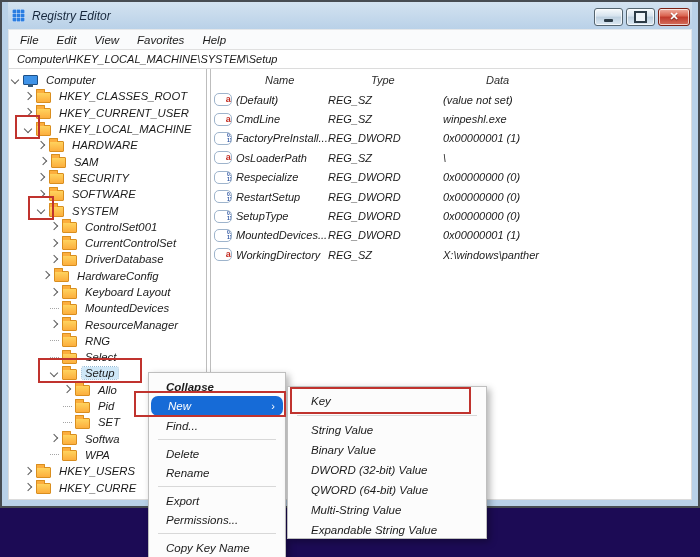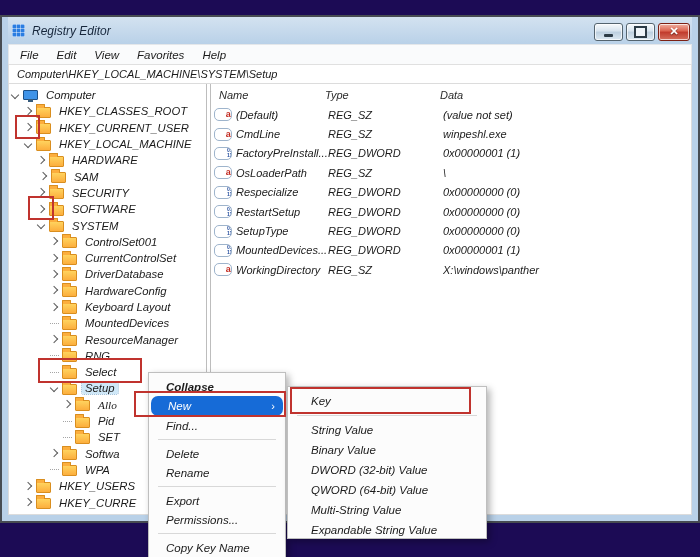--- a/index.html
+++ b/index.html
@@ -8,21 +8,21 @@
     position:relative;
     background:#1c0b55;
     font-family:"Liberation Sans", sans-serif;
     font-style:italic;
     color:#1b1b1b;
     -webkit-font-smoothing:antialiased;
   }
 
   
   .window {
-    position:absolute; left:0; top:15px; width:700px; height:508px;
+    position:absolute; left:0; top:0; width:700px; height:508px;
     background:#b9d1e8;
     border:2px solid #474c52;
     padding:0 6px 6px 6px;
     display:flex; flex-direction:column;
   }
   .titlebar { height:27px; display:flex; align-items:center; padding-left:4px;
     background:linear-gradient(#d3e2f0,#b9d1e8); }
   .app-icon { width:13px; height:13px; border-radius:2px; background:#2a7de1;
     background-image:linear-gradient(rgba(255,255,255,.45) 1px, transparent 1px),
                      linear-gradient(90deg, rgba(255,255,255,.45) 1px, transparent 1px);
@@ -69,21 +69,21 @@
   .tree-icon.computer { background:#3f93e8; border:1px solid #1c4f86; border-radius:1px; height:10px; }
   .tree-icon.computer::after { content:""; position:absolute; left:4px; bottom:-3px; width:5px; height:3px;
     background:#355a7c; }
   .tree-label { padding:0 3px; border-radius:2px; }
   .tree-label.selected { background:#cfe8f8; outline:1px dotted #8fb7d4; }
 
   
   .list-pane { flex:1; margin-left:3px; border-left:1px solid #bdbdbd; overflow:hidden;
     font-size:11px; }
   .list-header { display:flex; align-items:center; height:21px; padding-left:8px; color:#2b2b2b; }
-  .hcell-name { width:106px; } .hcell-type { width:115px; } .hcell-data { flex:1; }
+  .hcell-name { width:106px;margin-left:46px; } .hcell-type { width:115px; } .hcell-data { flex:1; }
   .list-row { display:flex; align-items:center; height:19.4px; padding-left:3px; white-space:nowrap; }
   .vicon { width:15px; height:13px; flex:0 0 auto; margin-right:4px; border:1px solid #9eb4cc;
     background:#fff; border-radius:5px; display:flex; align-items:center; justify-content:center;
     font-style:normal; overflow:hidden;padding-left:16px; }
   .vicon.ab { color:#c2281e; font-weight:bold; font-size:9px; line-height:1; }
   .vicon.dw { color:#274f9e; font-weight:bold; font-size:5px; line-height:1; text-align:center;
     letter-spacing:0; }
   .cell-name { width:92px; overflow:hidden; }
   .cell-type { width:115px;font-style:italic; }
   .cell-data { flex:1; overflow:hidden; }
@@ -189,21 +189,21 @@
         <div class="tree-row" style="padding-left: 40px;">
           <span class="chev collapsed"></span>
           <span class="tree-icon folder"></span>
           <span class="tree-label">CurrentControlSet</span>
         </div>
         <div class="tree-row" style="padding-left: 40px;">
           <span class="chev collapsed"></span>
           <span class="tree-icon folder"></span>
           <span class="tree-label">DriverDatabase</span>
         </div>
-        <div class="tree-row" style="padding-left: 40px;">
+        <div class="tree-row" style="padding-left: 32px;">
           <span class="chev collapsed"></span>
           <span class="tree-icon folder"></span>
           <span class="tree-label">HardwareConfig</span>
         </div>
         <div class="tree-row" style="padding-left: 40px;">
           <span class="chev collapsed"></span>
           <span class="tree-icon folder"></span>
           <span class="tree-label">Keyboard Layout</span>
         </div>
         <div class="tree-row" style="padding-left: 40px;">
@@ -224,21 +224,21 @@
         <div class="tree-row" style="padding-left: 40px;">
           <span class="connector"></span>
           <span class="tree-icon folder"></span>
           <span class="tree-label">Select</span>
         </div>
         <div class="tree-row" style="padding-left: 40px;">
           <span class="chev expanded"></span>
           <span class="tree-icon folder"></span>
           <span class="tree-label selected">Setup</span>
         </div>
-        <div class="tree-row" style="padding-left: 53px; font-family: Liberation Serif, serif;">
+        <div class="tree-row" style="padding-left: 53px;">
           <span class="chev collapsed"></span>
           <span class="tree-icon folder"></span>
           <span class="tree-label">Allo</span>
         </div>
         <div class="tree-row" style="padding-left: 53px;">
           <span class="connector"></span>
           <span class="tree-icon folder"></span>
           <span class="tree-label">Pid</span>
         </div>
         <div class="tree-row" style="padding-left: 53px;">

